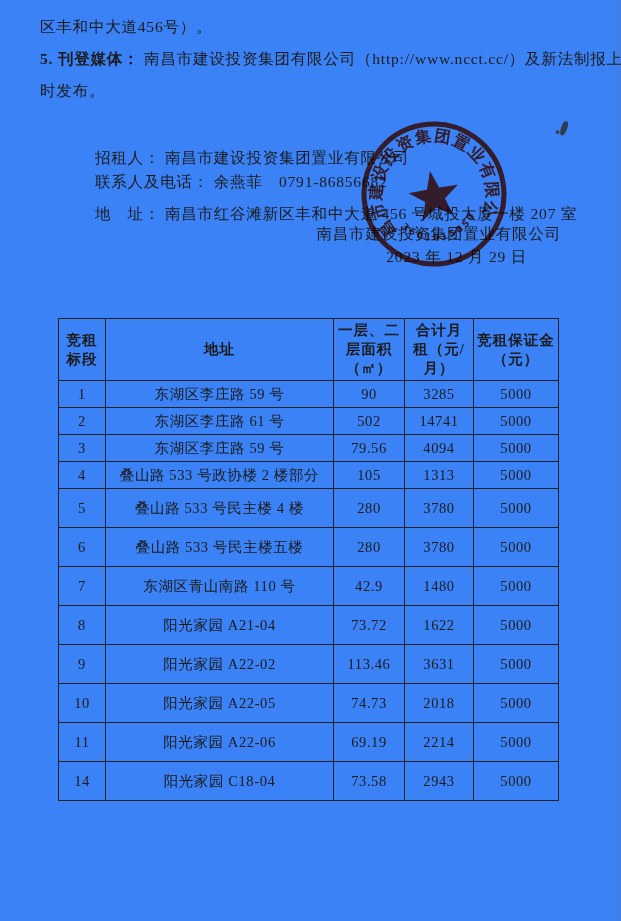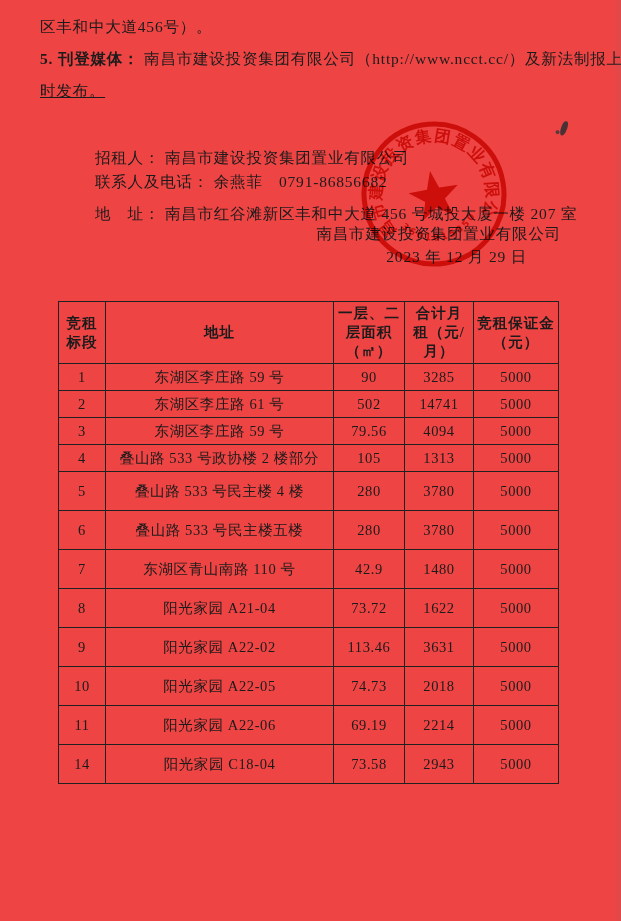--- a/index.html
+++ b/index.html
@@ -1,49 +1,49 @@
 <!DOCTYPE html>
 <html><head>
 <meta charset="utf-8">
 <style>
   html,body{margin:0;padding:0;background:#e8e8e6;}
   .page{
     position:relative;width:621px;height:921px;margin:0 auto;
-    background:#ef4444;overflow:hidden;
+    background:#3b82f6;overflow:hidden;
     font-family:"Liberation Serif","DejaVu Serif",serif;color:#1b1b1b;
   }
   .page::after{
     content:"";position:absolute;right:0;top:0;width:8px;height:100%;
     background:linear-gradient(to right,rgba(0,0,0,0),rgba(110,110,110,.14));
     pointer-events:none;
   }
   .tline{position:absolute;font-size:15.5px;letter-spacing:.8px;white-space:nowrap;}
   .b{font-weight:700;}
   
   .l1{left:40px;top:17px;}
   .l2{left:40px;top:49px;}
-  .l3{left:40px;top:81px;text-decoration:underline;}
+  .l3{left:40px;top:81px;}
   
   .c1{left:95px;top:148px;}
   .c2{left:95px;top:172px;}
   .c3{left:95px;top:204px;}
   
   .s1{right:60px;top:224px;}
   .s2{right:94px;top:247px;}
   
   .speck{position:absolute;left:561px;top:121px;width:6px;height:15px;
     background:#2e2e31;border-radius:50% 40% 60% 50%;transform:rotate(18deg);opacity:.85;}
   .speck::after{content:"";position:absolute;left:-4px;top:11px;width:4px;height:4px;
     background:#3a3a3d;border-radius:50%;}
   
   .stamp{position:absolute;left:360px;top:120px;width:148px;height:148px;
     mix-blend-mode:multiply;opacity:.92;transform:rotate(-10deg);}
   
   table.rental{
-    position:absolute;left:58px;top:301px;width:500px;
+    position:absolute;left:58px;top:318px;width:500px;
     border-collapse:collapse;table-layout:fixed;
   }
   table.rental th,table.rental td{
     border:1.6px solid #212121;text-align:center;vertical-align:middle;
     padding:2px 3px;overflow:hidden;
   }
   table.rental thead th{
     height:55px;font-weight:700;font-size:14.5px;line-height:1.32;
     white-space:pre-line;letter-spacing:1px;
   }

